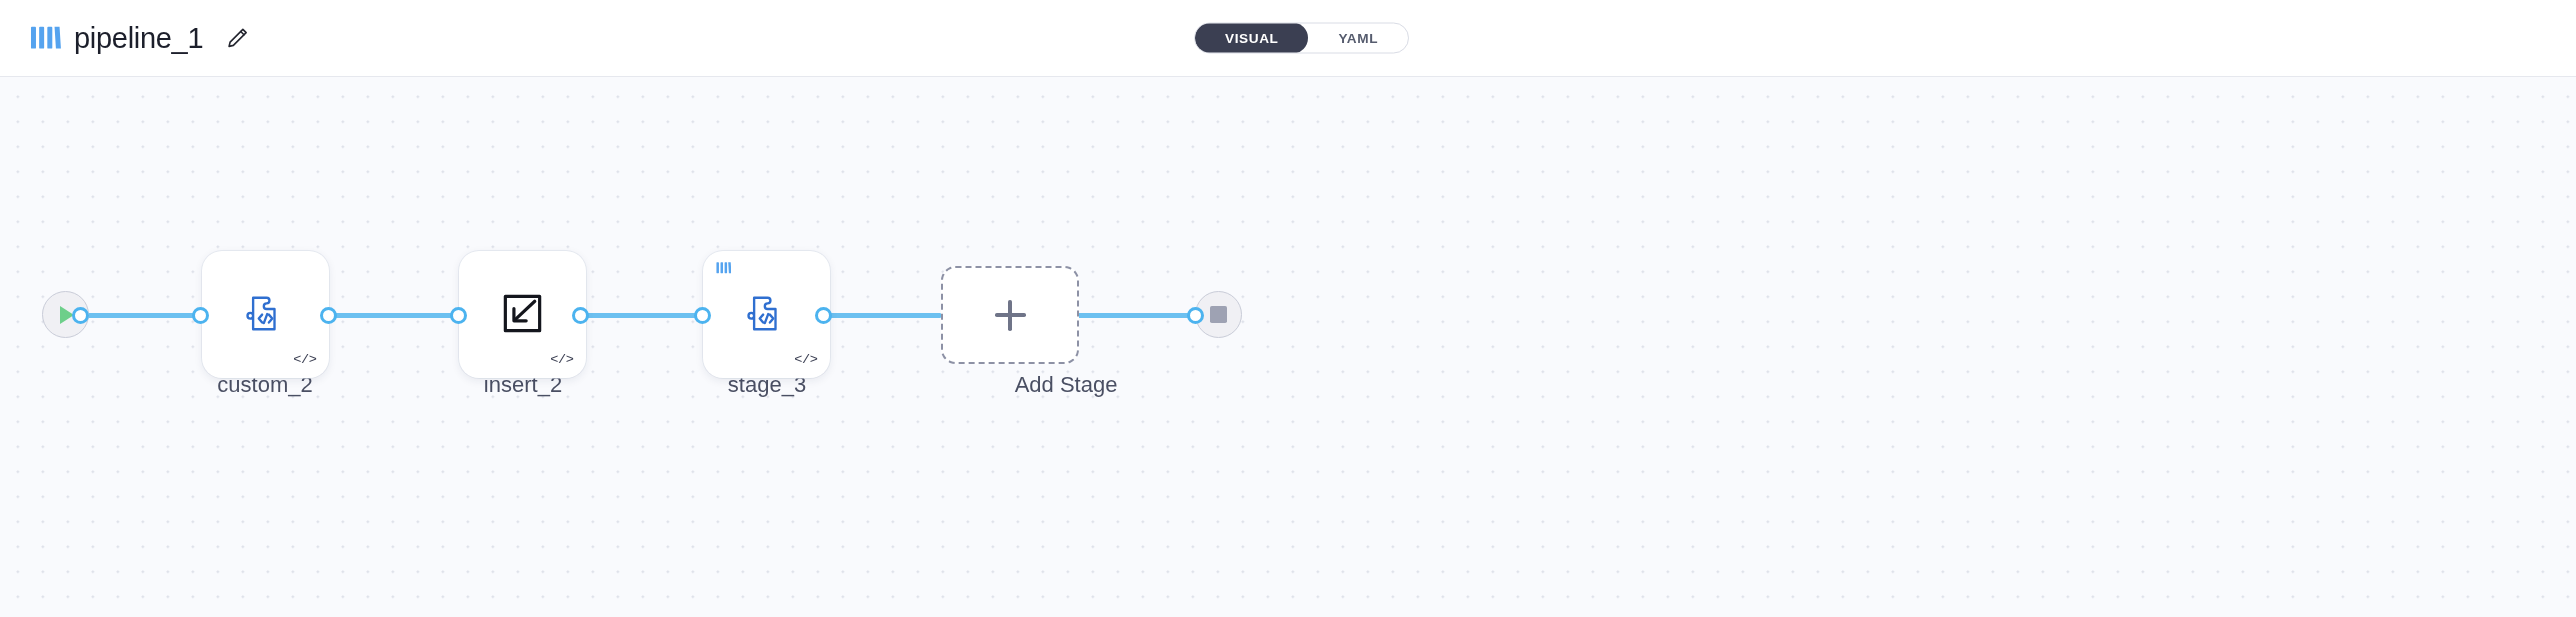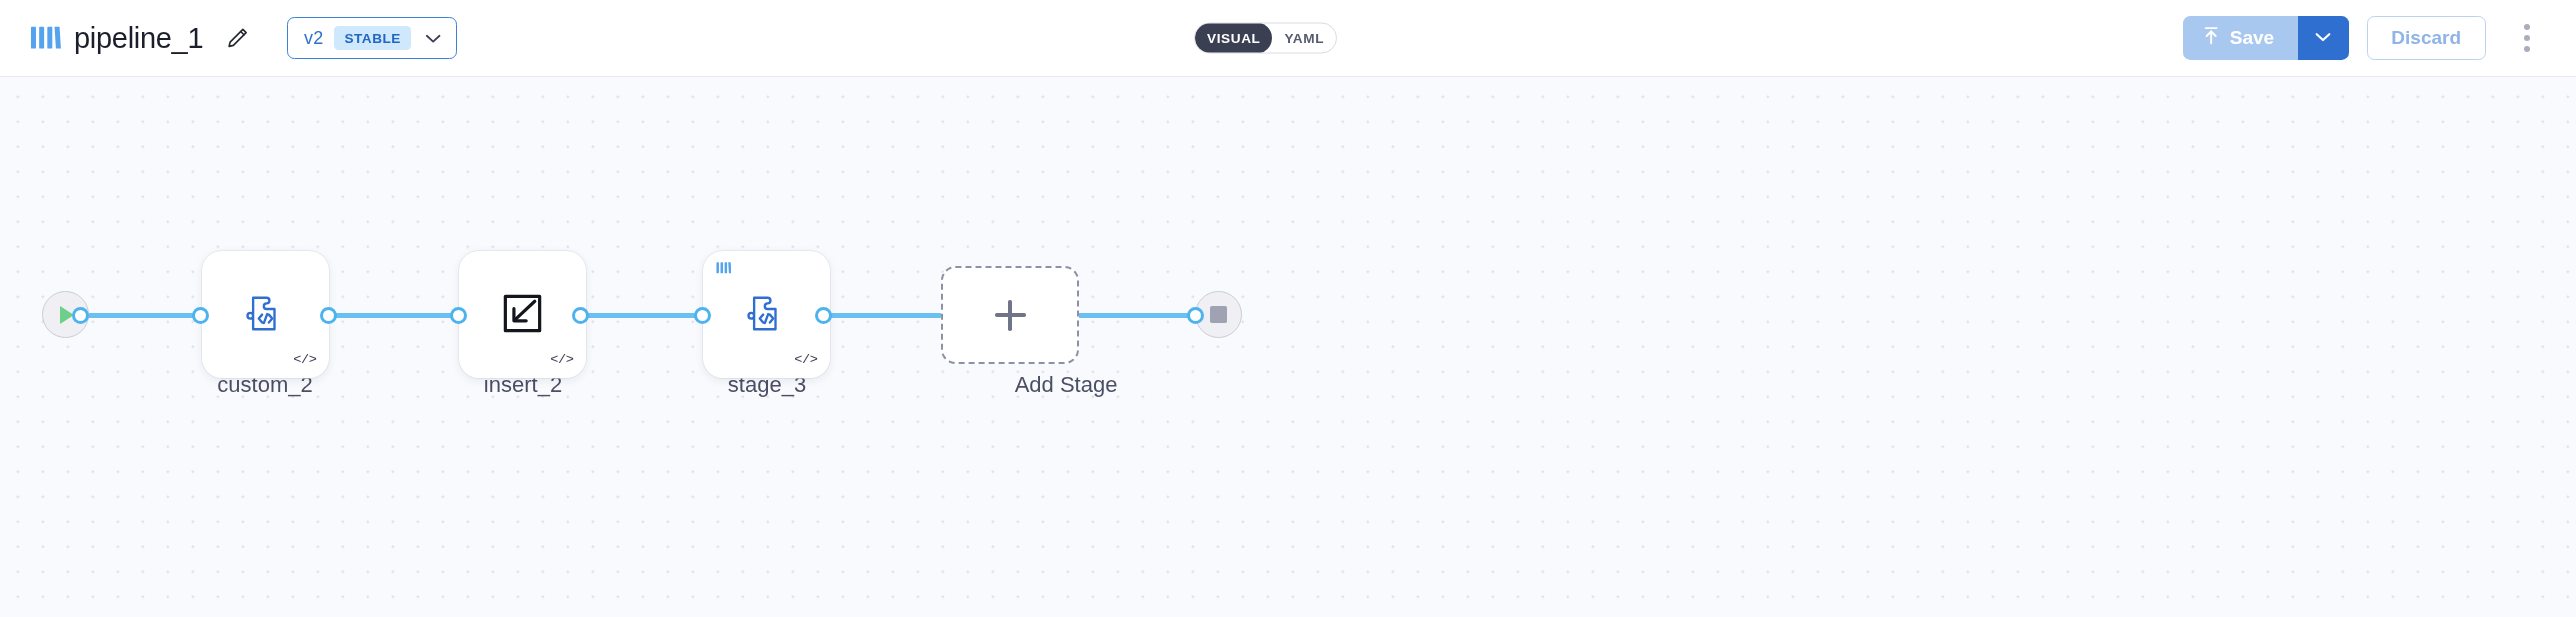--- a/index.html
+++ b/index.html
@@ -114,21 +114,21 @@
     align-items: center;
     background: #ffffff;
     overflow: hidden;
     padding: 0;
   }
   .mode-opt {
     height: 31px;
     display: flex;
     align-items: center;
     justify-content: center;
-    padding: 0 12px;
+    padding: 0 30px;
     font-size: 13.6px;
     font-weight: bold;
     letter-spacing: 0.6px;
     cursor: pointer;
     color: #565c6e;
     border-radius: 15.4px;
   }
   .mode-opt.active {
     background: #3b3f52;
     color: #ffffff;
@@ -338,66 +338,27 @@
 
       <div class="page-title">pipeline_1</div>
 
       <div class="edit-pencil">
         <svg width="24.5" height="24.5" viewBox="0 0 24 24" fill="none" stroke="#23252f" stroke-width="1.6" stroke-linecap="round" stroke-linejoin="round">
           <path d="M17.5 3.3l3.2 3.2L8.2 19 4 20l1-4.2z"></path>
           <path d="M15.4 5.4l3.2 3.2"></path>
         </svg>
       </div>
 
-      <div class="version-chip">
-        <span class="ver-num">v2</span>
-        <span class="ver-badge">STABLE</span>
-        <span class="chev">
-          <svg width="16.3" height="11" viewBox="0 0 18 12" fill="none" stroke="#3b3f52" stroke-width="2" stroke-linecap="round" stroke-linejoin="round">
-            <polyline points="2,3 9,9.5 16,3"></polyline>
-          </svg>
-        </span>
-      </div>
     </div>
 
     <div class="mode-toggle">
       <div class="mode-opt active">VISUAL</div>
       <div class="mode-opt">YAML</div>
     </div>
 
-    <div class="header-right">
-
-      <div class="save-group">
-        <div class="save-btn">
-          <span>
-            <svg width="16.3" height="20" viewBox="0 0 18 22" fill="none" stroke="#ffffff" stroke-width="2.1" stroke-linecap="round" stroke-linejoin="round">
-              <line x1="3" y1="2.3" x2="15" y2="2.3"></line>
-              <line x1="9" y1="6" x2="9" y2="19"></line>
-              <polyline points="4,11 9,6 14,11"></polyline>
-            </svg>
-          </span>
-          <span>Save</span>
-        </div>
-        <div class="save-split">
-          <span>
-            <svg width="18" height="11.8" viewBox="0 0 20 13" fill="none" stroke="#ffffff" stroke-width="2.4" stroke-linecap="round" stroke-linejoin="round">
-              <polyline points="3,3.5 10,10 17,3.5"></polyline>
-            </svg>
-          </span>
-        </div>
-      </div>
-
-      <div class="discard-btn">Discard</div>
-
-      <div class="kebab">
-        <i></i>
-          <i></i>
-          <i></i>
-      </div>
-    </div>
   </div>
 
   <div class="canvas">
 
     <div class="wire" style="left:78px;  width:132px;"></div>
     <div class="wire" style="left:332px; width:127px;"></div>
     <div class="wire" style="left:581px; width:123px;"></div>
     <div class="wire" style="left:824px; width:118px;"></div>
     <div class="wire" style="left:1076px; width:127px;"></div>
 

